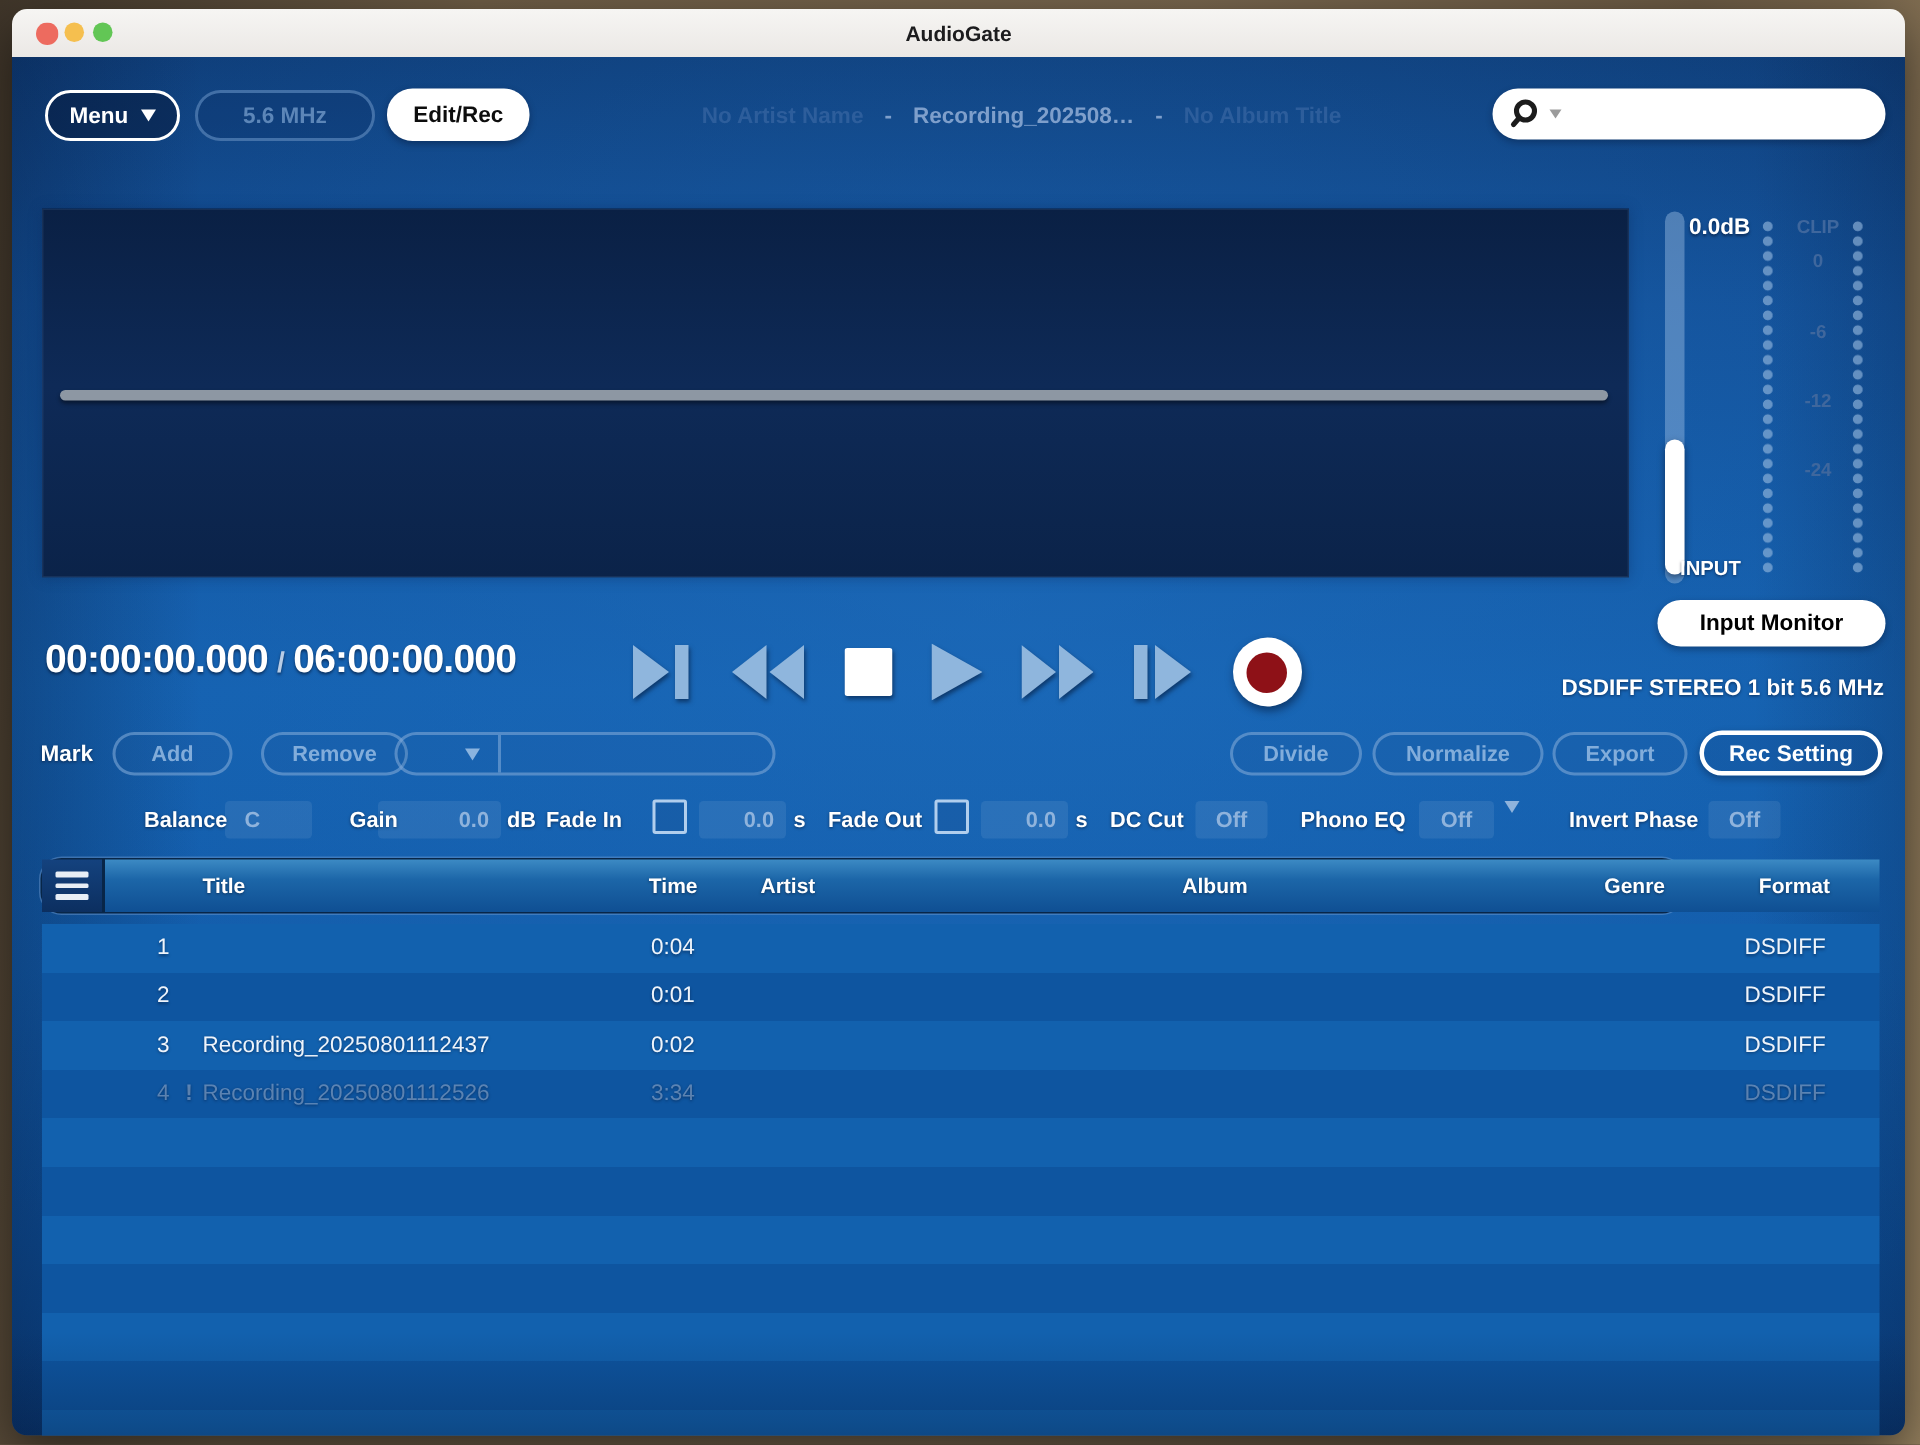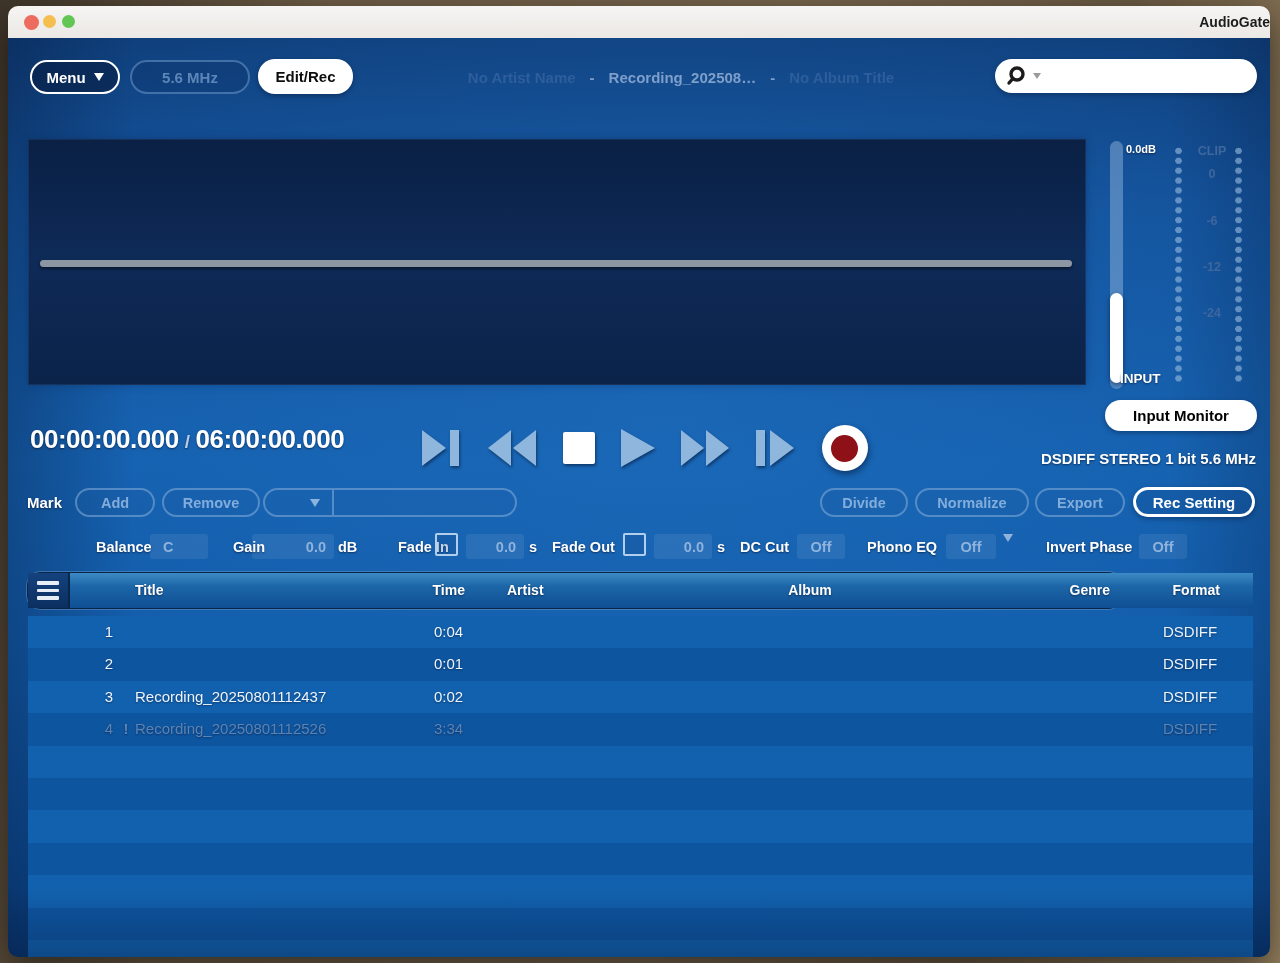--- a/index.html
+++ b/index.html
@@ -18,21 +18,21 @@
     position:absolute;left:0;top:0;width:100%;height:32px;
     background:linear-gradient(180deg,#f6f5f3,#ebe8e5);
     border-bottom:1px solid #c8c4bf;
   }
   .tl{position:absolute;top:9px;width:13px;height:13px;border-radius:50%;}
   .tl.red{left:16px;background:#ed6b5f;border:1px solid #d9594e00;}
   .tl.yellow{left:35px;background:#f5bf4f;}
   .tl.green{left:54px;background:#62c655;}
   .win-title{
     position:absolute;left:0;right:0;top:0;height:32px;line-height:32px;
-    text-align:right;font-weight:bold;font-size:14px;color:#1c1c1e;
+    text-align:center;font-weight:bold;font-size:14px;color:#1c1c1e;
   }
   
   .app{
     position:absolute;left:0;top:32px;width:1262px;height:919px;
     background:
       linear-gradient(90deg,rgba(5,20,50,.30),rgba(0,0,0,0) 10%,rgba(0,0,0,0) 92%,rgba(5,20,50,.22)),
       radial-gradient(95% 85% at 52% 40%,rgba(35,115,195,.45),rgba(0,0,0,0) 75%),
       linear-gradient(180deg,#0e3c77 0%,#124f97 18%,#135fae 46%,#115aa8 66%,#0d4c93 86%,#0a3f80 100%);
   }
   .abs{position:absolute;}
@@ -52,41 +52,41 @@
   
   .wave-panel{
     left:20px;top:101px;width:1058px;height:246px;
     background:linear-gradient(180deg,#0a2044,#0e2a57 48%,#0b2349);
     box-shadow:inset 0 0 0 1px rgba(80,120,175,.18), 0 0 8px rgba(10,40,90,.4);
   }
   .wave-line{position:absolute;left:12px;top:121px;width:1032px;height:7px;border-radius:4px;background:#8d97a3;box-shadow:0 2px 3px rgba(0,0,0,.45);}
   
   .fader-track{left:1102px;top:103px;width:13px;height:248px;border-radius:7px;background:rgba(180,208,238,.38);}
   .fader-thumb{left:1102px;top:255px;width:13px;height:90px;border-radius:7px;background:#fff;box-shadow:0 2px 5px rgba(0,10,30,.5);}
-  .gain-readout{left:1118px;top:105px;font-size:11px;}
+  .gain-readout{left:1118px;top:105px;font-size:15px;}
   .dot-col{top:108px;width:9px;height:238px;
     background-image:radial-gradient(circle at 4.5px 4.9px,rgba(150,185,222,.62) 3px,rgba(150,185,222,0) 3.5px);
     background-size:9px 9.9px;}
   .tick{left:1184px;width:40px;text-align:center;font-size:12.5px;font-weight:bold;color:#3f679d;}
   .input-lbl{left:1112px;top:333px;font-size:13.5px;}
   .monitor-btn{left:1097px;top:362px;width:152px;height:31px;background:#fff;color:#000000;font-size:15px;border-radius:16px;box-shadow:0 2px 5px rgba(0,10,30,.35);}
   .format-info{right:14px;top:412px;font-size:15px;text-align:right;}
   
   .time-display{left:22px;top:386px;font-size:26px;letter-spacing:-.5px;white-space:nowrap;}
   .time-sep{font-size:19px;color:#b9cde6;padding:0 6px;}
   .transport{left:414px;top:382px;width:446px;height:56px;display:flex;align-items:center;justify-content:space-between;}
   .tbtn{display:flex;align-items:center;justify-content:center;background:none;border:none;padding:0;cursor:default;}
   .tico{filter:drop-shadow(1px 2px 1.5px rgba(0,12,35,.5));}
   .rec-outer{width:46px;height:46px;border-radius:50%;background:#fff;display:flex;align-items:center;justify-content:center;box-shadow:1px 3px 6px rgba(0,12,35,.5);}
   .rec-inner{width:27px;height:27px;border-radius:50%;background:#8e1117;}
   
   .mark-lbl{left:19px;top:456px;font-size:15px;}
   .gbtn{height:29px;border:2px solid rgba(135,175,220,.55);border-radius:15px;background:rgba(35,90,155,.18);color:rgba(160,195,232,.78);font-size:14.5px;}
   .add-btn{left:67px;top:450px;width:80px;}
-  .remove-btn{left:154px;top:450px;width:98px;}
+  .remove-btn{left:166px;top:450px;width:98px;}
   .mark-combo{left:255px;top:450px;width:254px;height:29px;border:2px solid rgba(135,175,220,.55);border-radius:15px;box-sizing:border-box;display:flex;align-items:center;background:rgba(35,90,155,.12);}
   .mark-dd{width:103px;height:100%;display:flex;align-items:center;justify-content:flex-end;padding-right:12px;box-sizing:border-box;border-right:2px solid rgba(135,175,220,.55);}
   .mark-dd .tri-down{border-top-color:rgba(160,195,232,.85);}
   .mark-name{flex:1;border:none;outline:none;background:transparent;height:100%;}
   .divide-btn{left:812px;top:450px;width:88px;}
   .normalize-btn{left:907px;top:450px;width:114px;}
   .export-btn{left:1027px;top:450px;width:90px;}
   .recset-btn{left:1125px;top:449px;width:122px;height:30px;border:3px solid #fff;border-radius:16px;background:rgba(20,70,135,.2);color:#fff;font-size:15px;box-shadow:0 2px 5px rgba(0,12,35,.35);}
   
   .set-lbl{top:501px;font-size:14.5px;}
@@ -240,21 +240,21 @@
     </div>
     <div class="abs pill recset-btn">
       <span>Rec Setting</span>
     </div>
 
     <div class="abs lbl set-lbl" style="left:88px;">Balance</div>
     <div class="abs vfield" style="left:142px;width:58px;padding-left:13px;">C</div>
     <div class="abs lbl set-lbl" style="left:225px;">Gain</div>
     <div class="abs vfield" style="left:244px;width:82px;justify-content:flex-end;padding-right:8px;">0.0</div>
     <div class="abs lbl set-lbl" style="left:330px;">dB</div>
-    <div class="abs lbl set-lbl" style="left:390px;text-align:center;">Fade In</div>
+    <div class="abs lbl set-lbl" style="left:356px;text-align:center;">Fade In</div>
     <div class="abs cb" style="left:427px;"></div>
     <div class="abs vfield" style="left:458px;width:58px;justify-content:flex-end;padding-right:8px;">0.0</div>
     <div class="abs lbl set-lbl" style="left:521px;">s</div>
     <div class="abs lbl set-lbl" style="left:544px;">Fade Out</div>
     <div class="abs cb" style="left:615px;"></div>
     <div class="abs vfield" style="left:646px;width:58px;justify-content:flex-end;padding-right:8px;">0.0</div>
     <div class="abs lbl set-lbl" style="left:709px;">s</div>
     <div class="abs lbl set-lbl" style="left:732px;text-align:center;">DC Cut</div>
     <div class="abs vfield" style="left:789px;width:48px;justify-content:center;">Off</div>
     <div class="abs lbl set-lbl" style="left:859px;">Phono EQ</div>

